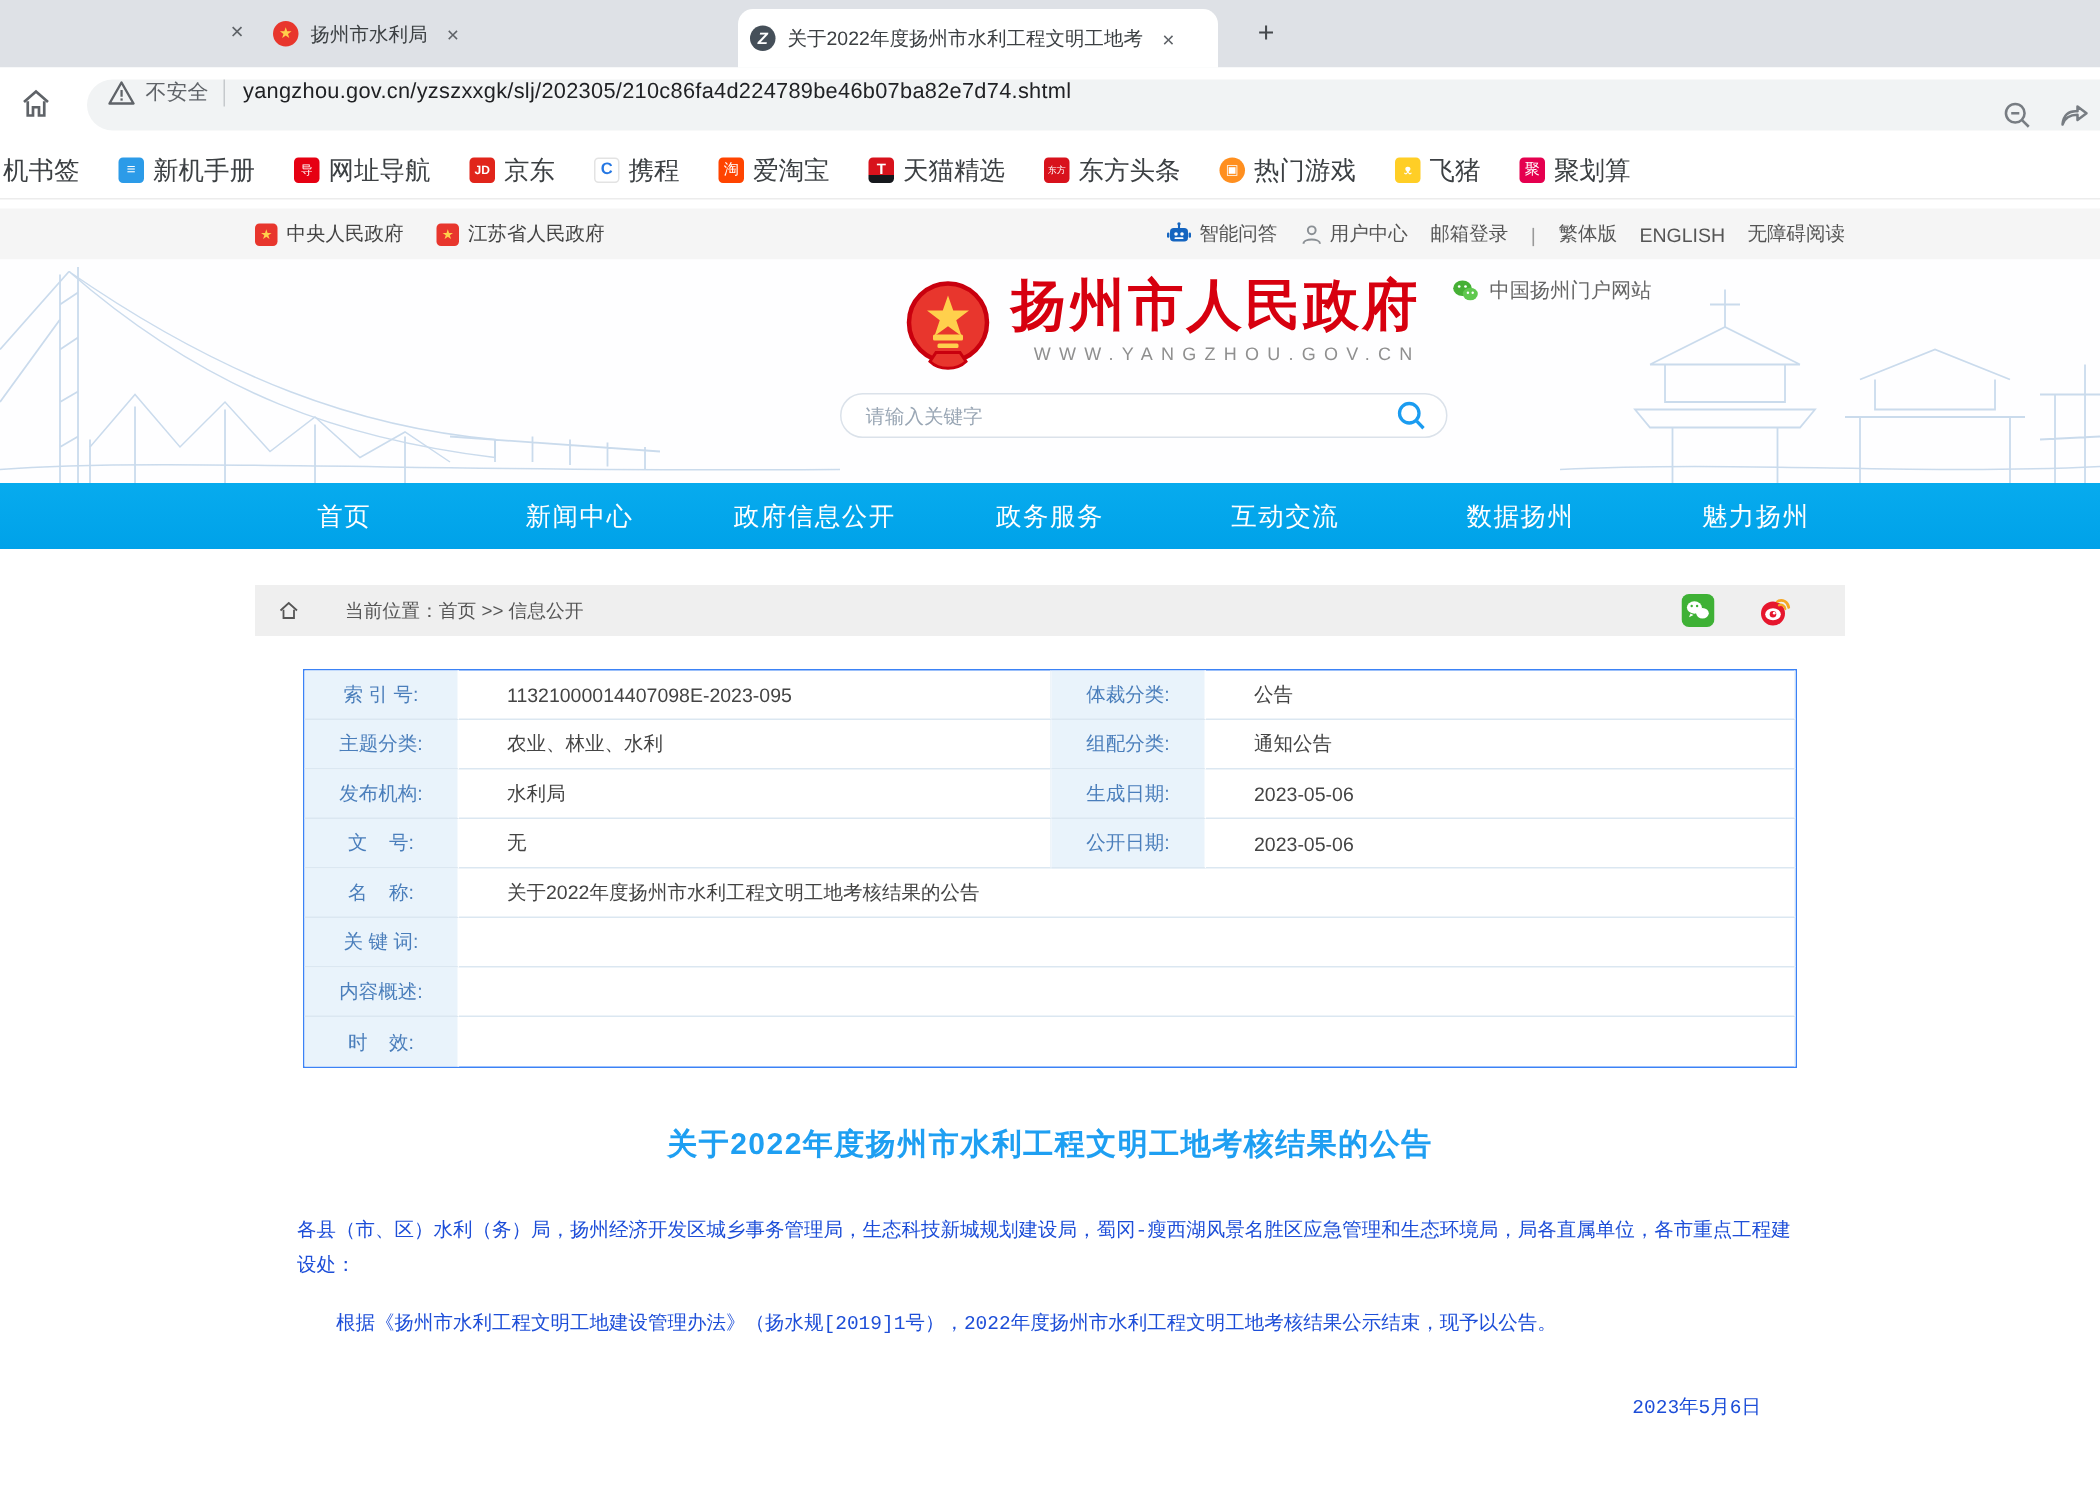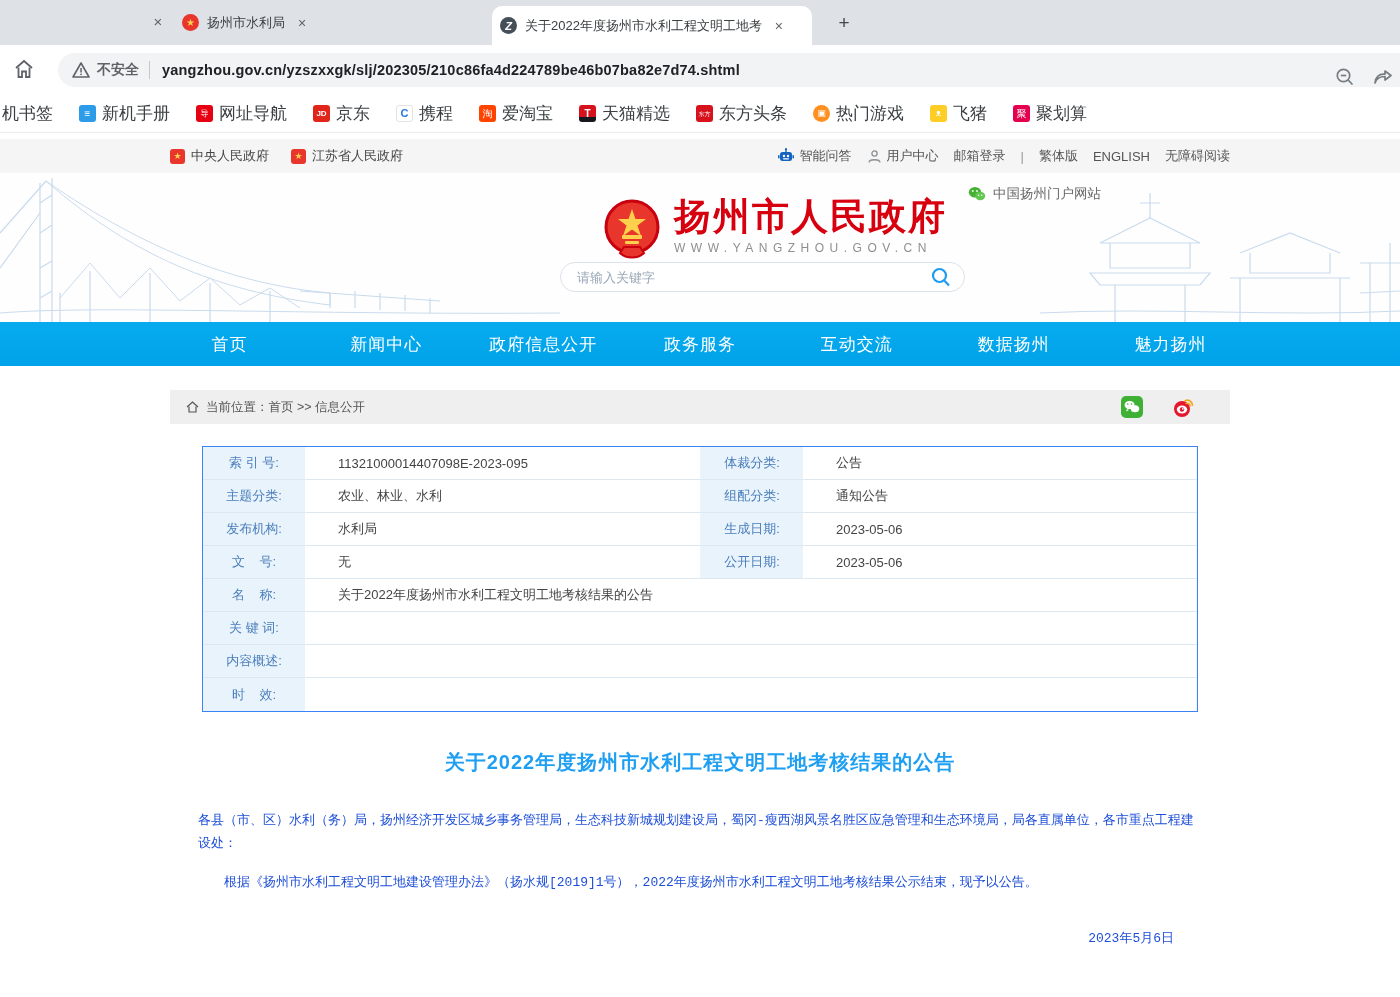--- a/index.html
+++ b/index.html
@@ -19,21 +19,21 @@
   .favicon.emblem { background:#e8362d; color:#ffd04c; font-size:10px; line-height:1; }
   .favicon.zlogo { background:#454f59; color:#fff; font-size:11px; font-weight:bold; font-style:italic; }
   .tab-title { font-size:13px; color:#3c4043; white-space:nowrap; overflow:hidden; max-width:250px; }
   .tab-x { color:#5f6368; font-size:14px; width:18px; text-align:center; cursor:pointer; }
   .newtab-btn { position:absolute; left:832px; top:11px; width:24px; height:24px;
     font-size:19px; color:#45494d; text-align:center; line-height:23px; cursor:pointer; }
 
   .toolbar { height:50px; background:#fff; position:relative; }
   .home-btn { position:absolute; left:12px; top:12px; }
   .addressbar { position:absolute; left:58px; right:0; top:8px; height:34px;
-    background:#f1f3f4; border-radius:17px 0 0 17px; display:flex; align-items:center; padding:0 14px;font-weight:bold; }
+    background:#f1f3f4; border-radius:17px 0 0 17px; display:flex; align-items:flex-start; padding:0 14px; }
   .sec-label { font-size:14px; color:#5f6368; margin:0 10px 0 7px; }
   .addr-sep { width:1px; height:18px; background:#c6c9cc; margin-right:12px; }
   .url-text { font-size:14.5px; color:#202124; letter-spacing:.2px; }
   .addr-right { position:absolute; right:6px; top:13px; display:flex; gap:16px; }
 
   .bookmarks { height:38px; background:#fff; border-bottom:1px solid #ececec;
     display:flex; align-items:center; gap:26px; padding-left:2px; overflow:hidden; }
   .bm { display:flex; align-items:center; gap:6px; cursor:pointer; white-space:nowrap; }
   .bm-label { font-size:17px; color:#3c4043; }
   .bm-ico { width:17px; height:17px; border-radius:3px; color:#fff; font-size:10px;
@@ -58,41 +58,41 @@
   .mini-emblem { width:15px; height:15px; border-radius:3px; background:#e8362d;
     color:#ffd04c; font-size:9px; display:flex; align-items:center; justify-content:center; }
   .gov-right { display:flex; align-items:center; gap:15px; font-size:13px; color:#555; }
   .gov-right .item { cursor:pointer; display:flex; align-items:center; gap:5px; }
   .pipe { color:#999; }
 
   
   .banner { position:relative; height:149px; background:#fefeff; overflow:hidden; }
   .lineart { position:absolute; bottom:0; opacity:.8; }
   .lineart.left { left:0; } .lineart.right { right:0; }
-  .logo-wrap { position:absolute; left:600px; top:24px; display:flex; gap:10px; }
+  .logo-wrap { position:absolute; left:600px; top:12px; display:flex; gap:10px;text-align:right; }
   .logo-text-main { font-family:"Liberation Serif","DejaVu Serif",serif; font-weight:bold;
     font-size:37px; color:#d7000f; letter-spacing:2px; line-height:1.1; }
   .logo-text-sub { font-size:12px; color:#8f8f8f; letter-spacing:5.5px; margin-top:3px; }
   .portal-wrap { position:absolute; left:968px; top:12px; display:flex; align-items:center; gap:7px; }
   .portal-label { font-size:13.5px; color:#666; }
   .searchbox { position:absolute; left:560px; top:89px; width:405px; height:30px;
     background:#fff; border:1px solid #dbe2ea; border-radius:16px;
     display:flex; align-items:center; padding:0 12px 0 16px; }
   .searchbox input { flex:1; border:none; outline:none; font-size:13px; color:#333; background:transparent; }
   .searchbox input::placeholder { color:#9aa7b5; }
 
   
   .mainnav { height:44px; background:linear-gradient(#07abee,#00a2e9); }
   .mainnav-inner { width:1060px; margin:0 auto; height:100%; display:flex;gap:38px; }
   .nav-item { flex:1; color:#fff; font-size:17px; display:flex; align-items:center;
     justify-content:center; cursor:pointer; letter-spacing:1px; }
 
   
   .content { width:1060px; margin:24px auto 0; }
-  .crumbbar { height:34px; background:#efefef; display:flex; align-items:center; padding:0 16px; }
+  .crumbbar { height:34px; background:#efefef; display:flex; align-items:center; padding:0 16px;gap:24px; }
   .crumb-text { font-size:12.5px; color:#555; margin-left:7px; }
   .share-icons { margin-left:auto; display:flex; gap:29px; padding-right:20px; }
   .sq-icon { width:22px; height:22px; cursor:pointer; }
 
   .meta-table { margin:22px 32px 0; border:1px solid #3b82f6; display:grid;
     grid-template-columns:103px 395px 103px 1fr; }
   .cell { border-bottom:1px solid #dbe7f1; min-height:33px; display:flex; align-items:center;
     font-size:13px; }
   .cell.lab { background:#e9f3fb; color:#4a7ebb; justify-content:center;
     border-right:1px solid #fff; white-space:pre; }

